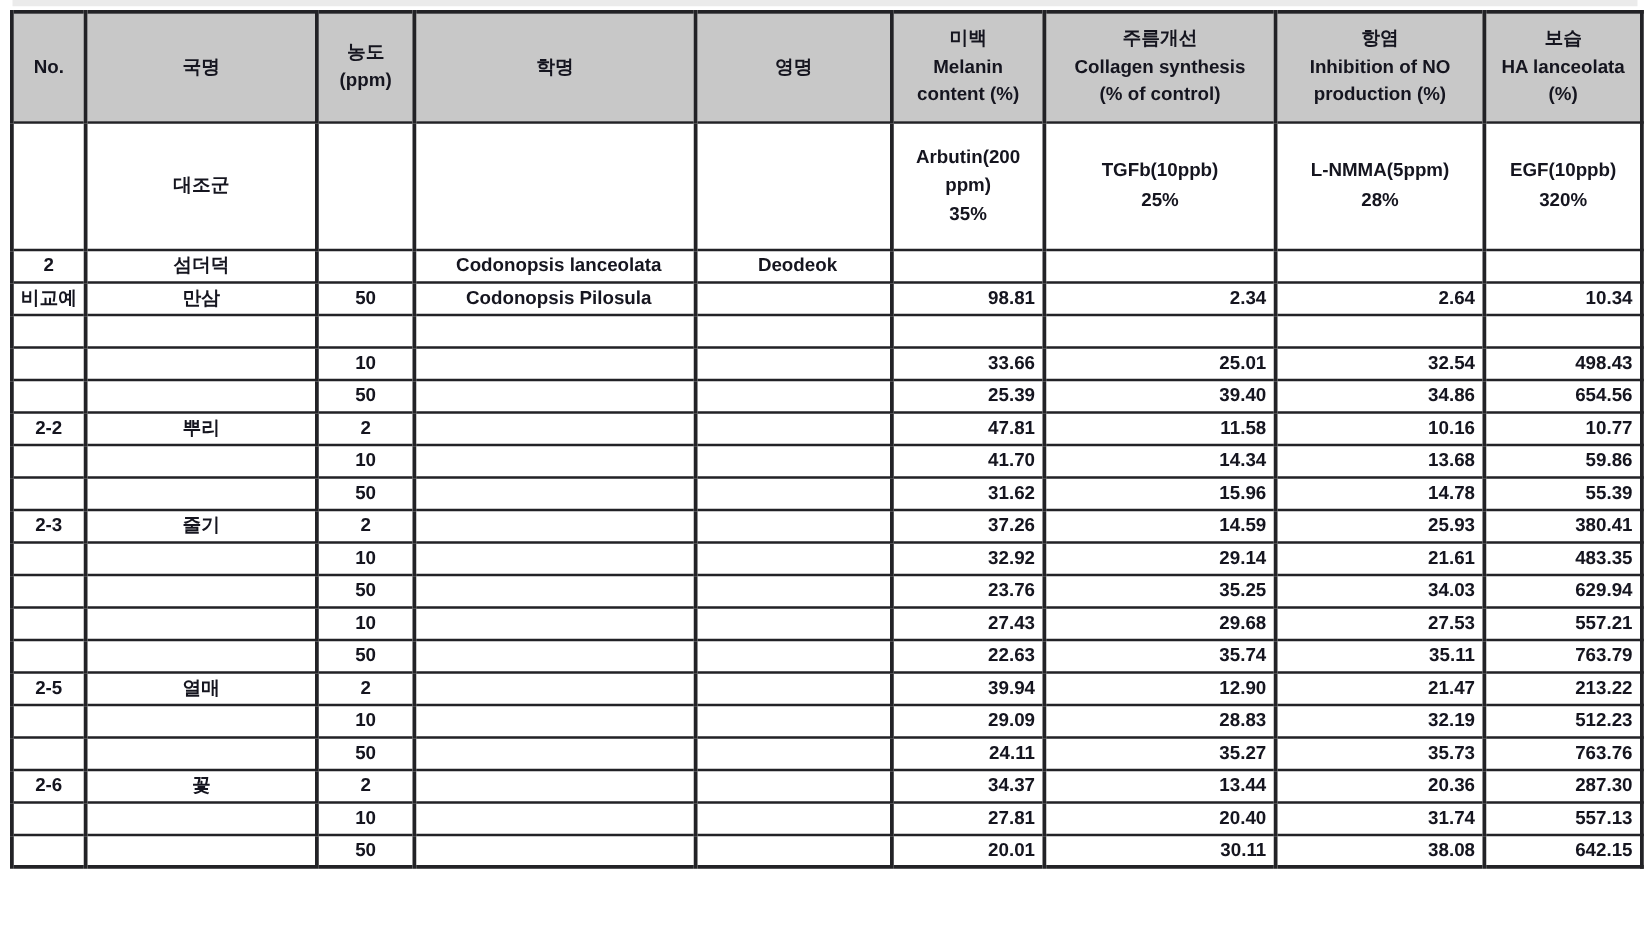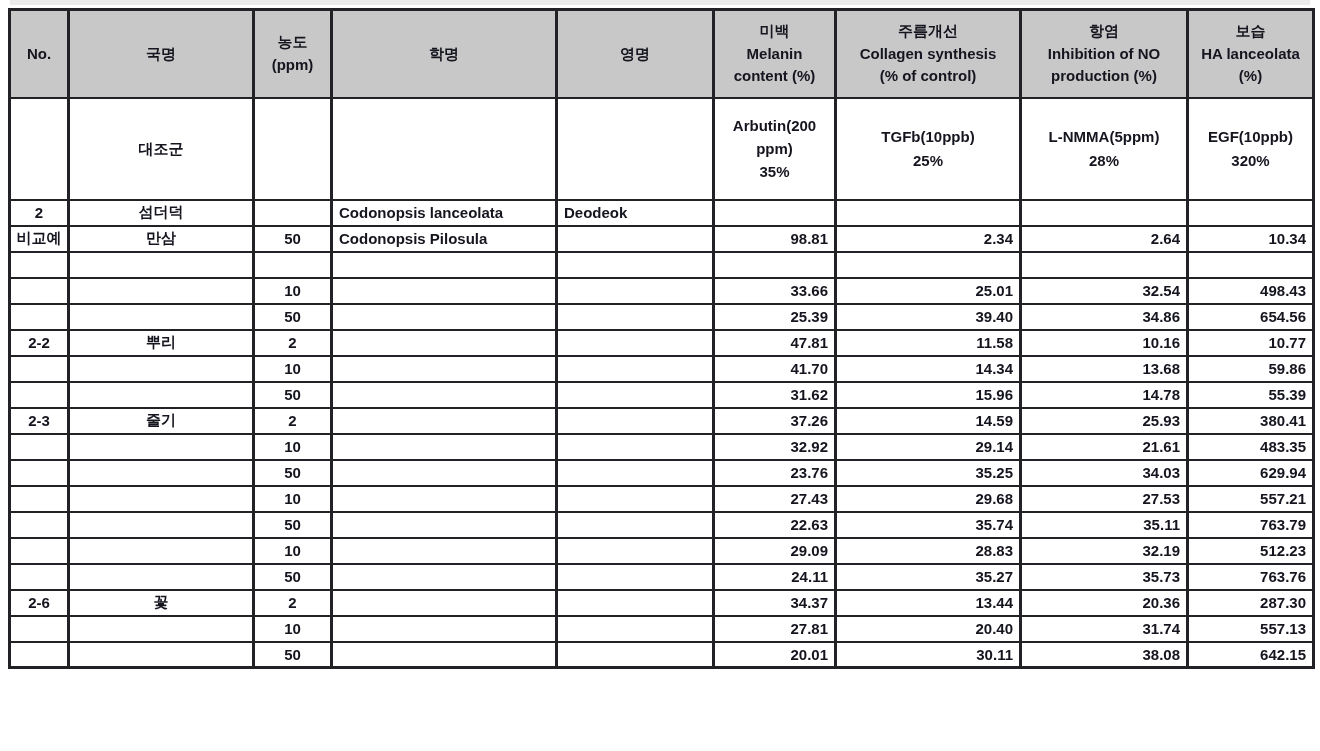--- a/index.html
+++ b/index.html
@@ -41,21 +41,21 @@
     height:102px;text-align:center;vertical-align:middle;
     line-height:1.55;background:#ffffff;
   }
   tr.data td{
     height:26px;vertical-align:middle;background:#ffffff;
   }
   tr.data td:nth-child(1),
   tr.data td:nth-child(2),
   tr.data td:nth-child(3){text-align:center;}
   tr.data td:nth-child(4),
-  tr.data td:nth-child(5){text-align:left;padding-left:6px;margin-left:33px;}
+  tr.data td:nth-child(5){text-align:center;padding-left:6px;margin-left:33px;}
   tr.data td:nth-child(6),
   tr.data td:nth-child(7),
   tr.data td:nth-child(8),
   tr.data td:nth-child(9){text-align:right;padding-right:6px;}
 </style>
 </head>
 <body>
 
 <div class="top-strip"></div>
 
@@ -284,20 +284,31 @@
           <td></td>
           <td>50</td>
           <td></td>
           <td></td>
           <td>22.63</td>
           <td>35.74</td>
           <td>35.11</td>
           <td>763.79</td>
         </tr>
         <tr class="data">
+          <td>2-5</td>
+          <td>열매</td>
+          <td>2</td>
+          <td></td>
+          <td></td>
+          <td>39.94</td>
+          <td>12.90</td>
+          <td>21.47</td>
+          <td>213.22</td>
+        </tr>
+        <tr class="data">
           <td></td>
           <td></td>
           <td>10</td>
           <td></td>
           <td></td>
           <td>29.09</td>
           <td>28.83</td>
           <td>32.19</td>
           <td>512.23</td>
         </tr>

